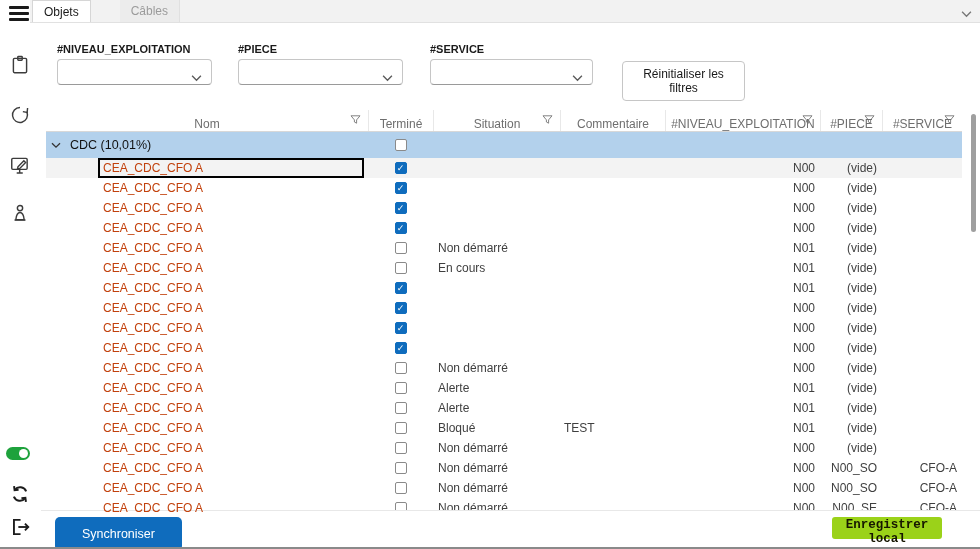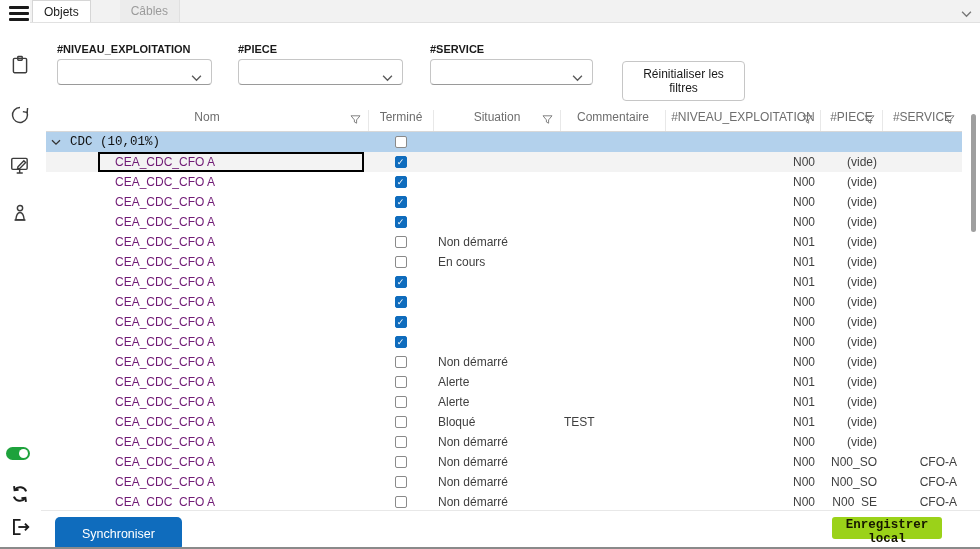--- a/index.html
+++ b/index.html
@@ -32,38 +32,38 @@
          border-radius:4px;box-sizing:border-box;cursor:pointer;}
   .combo .chev{position:absolute;right:9px;top:8px;}
   .reset-btn{position:absolute;left:622px;top:61px;width:123px;height:40px;background:#fff;
              border:1px solid #c6c6c6;border-radius:4px;font-size:12px;color:#1a1a1a;
              font-family:inherit;cursor:pointer;}
 
   
   .table{position:absolute;left:46px;top:110px;width:916px;}
   .thead,.trow,.group-row{display:grid;grid-template-columns:322px 65px 127px 105px 155px 62px 80px;}
   .thead{height:21px;border-bottom:1px solid #d8d8d8;}
-  .hcell{position:relative;display:flex;align-items:flex-start;justify-content:center;
+  .hcell{position:relative;display:flex;align-items:flex-end;justify-content:center;
          font-size:12px;color:#6e6e6e;border-left:1px solid #e8e8e8;overflow:hidden;white-space:nowrap;cursor:pointer;}
   .hcell:first-child{border-left:none;}
   .funnel{position:absolute;right:7px;top:4px;line-height:0;}
-  .group-row{height:20px;background:var(--group-bg,#b3d1ec);align-items:center;cursor:pointer;font-family:Liberation Mono, monospace;}
+  .group-row{height:26px;background:var(--group-bg,#b3d1ec);align-items:center;cursor:pointer;}
   .gcell0{display:flex;align-items:center;font-size:12.5px;color:#111;}
   .g-chev{margin-left:5px;margin-right:9px;line-height:0;}
   .gcell-cb{display:flex;justify-content:center;}
   .rows{height:356px;overflow:hidden;}
   .trow{height:20px;}
   .trow.selected{background:#f3f3f3;}
   .c{display:flex;align-items:center;font-size:12px;color:#3f3f3f;white-space:nowrap;overflow:hidden;}
   .c0{padding-left:57px;position:relative;}
   .c1{justify-content:center;}
   .c2{padding-left:5px;}
   .c3{padding-left:4px;}
   .c4,.c5,.c6{justify-content:flex-end;padding-right:5px;}
-  .nm{position:relative;z-index:3;color:#701a75;margin-left:12px;}
+  .nm{position:relative;z-index:3;color:#c2410c;}
   .focus-box{display:none;}
   .trow.selected .focus-box{display:block;position:absolute;left:52px;top:0;width:266px;height:20px;
                             border:2px solid #000;box-sizing:border-box;z-index:2;}
   .cb{width:12px;height:12px;border:1px solid #8a8a8a;border-radius:2px;background:#fff;
       box-sizing:border-box;cursor:pointer;}
   .cb.checked{background:var(--blue,#0f6cbd);border-color:var(--blue,#0f6cbd);}
   .cb.checked::after{content:"\2713";display:block;color:#fff;font-size:9px;font-weight:bold;
                      text-align:center;line-height:10px;}
 
   .vscroll-thumb{position:absolute;left:971px;top:114px;width:5px;height:118px;background:#9f9f9f;border-radius:3px;}

